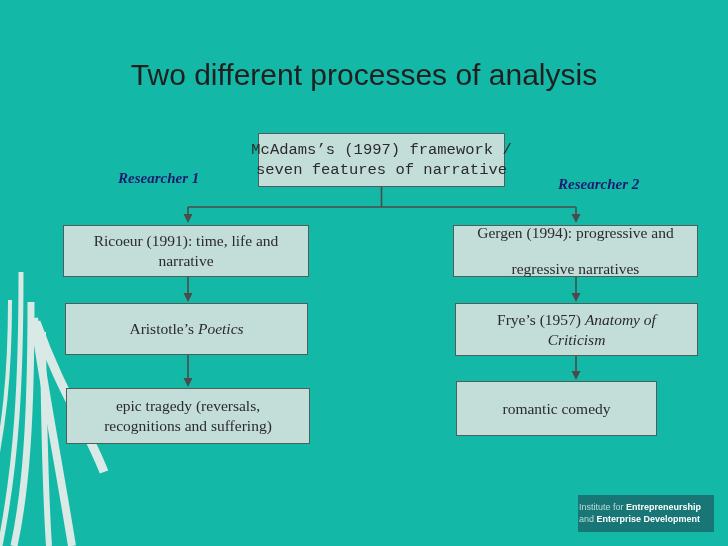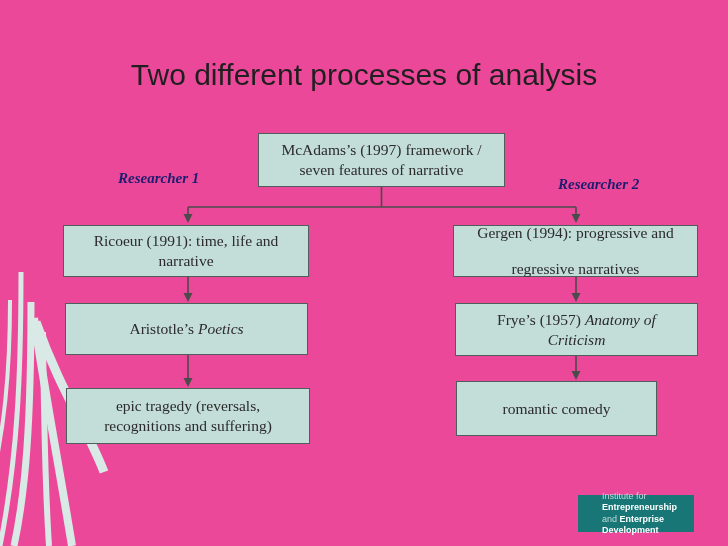--- a/index.html
+++ b/index.html
@@ -9,21 +9,21 @@
     --connector:#4b4b4b;
     --swoosh:#d9eae6;
     --logo_bg:#187676;
     --logo_text_light:#bcdcdc;
     --logo_text_bold:#ffffff;
     --title_color:#1f1f1f;
     --text_color:#2b2b2b;
   }
   html,body{margin:0;padding:0;background:#fff;}
   .slide{
-    position:relative;width:728px;height:546px;background:#ec4899;
+    position:relative;width:728px;height:546px;background:#14b8a6;
     overflow:hidden;font-family:"Liberation Serif","DejaVu Serif",serif;
   }
   .swoosh-svg{position:absolute;left:0;top:0;width:728px;height:546px;z-index:0;}
   .connector-svg{position:absolute;left:0;top:0;width:728px;height:546px;z-index:1;}
   .slide-title{
     position:absolute;left:0;top:56px;width:728px;text-align:center;
     font-family:"Liberation Sans","DejaVu Sans",sans-serif;
     font-size:30px;line-height:38px;color:var(--title_color);z-index:2;
   }
   .researcher-label{
@@ -32,35 +32,35 @@
   }
   .researcher-1{left:118px;top:169px;}
   .researcher-2{left:558px;top:175px;}
   .node{
     position:absolute;z-index:2;box-sizing:border-box;
     background:var(--box_fill);border:1.6px solid var(--box_border);
     display:flex;flex-direction:column;justify-content:center;align-items:center;
     text-align:center;color:var(--text_color);
     font-size:15.5px;line-height:20px;padding:2px 6px;
   }
-  .node-mcadams {left:258px;top:133px;width:247px;height:54px;}
+  .node-mcadams {left:258px;top:133px;width:247px;height:54px;font-family:Liberation Mono, monospace;}
   .node-ricoeur {left:63px; top:225px;width:246px;height:52px;}
   .node-gergen  {left:453px;top:225px;width:245px;height:52px;gap:16px;}
   .node-aristotle{left:65px;top:303px;width:243px;height:52px;}
   .node-frye    {left:455px;top:303px;width:243px;height:53px;}
   .node-epic    {left:66px; top:388px;width:244px;height:56px;}
   .node-romantic{left:456px;top:381px;width:201px;height:55px;}
   .node-line{white-space:nowrap;}
   .logo{
-    position:absolute;left:578px;top:495px;width:116px;height:37px;z-index:2;
+    position:absolute;left:578px;top:495px;width:136px;height:37px;z-index:2;
     background:var(--logo_bg);
     font-family:"Liberation Sans","DejaVu Sans",sans-serif;
     font-size:9px;line-height:11.5px;
     display:flex;flex-direction:column;justify-content:center;
-    padding-left:24px;box-sizing:border-box;
+    padding-left:1px;box-sizing:border-box;
   }
   .logo .lt{color:var(--logo_text_light);font-weight:normal;}
   .logo .bd{color:var(--logo_text_bold);font-weight:bold;}
 </style>
 </head>
 <body>
 
 <div class="slide">
 
   <svg class="swoosh-svg" viewBox="0 0 728 546" fill="none">

